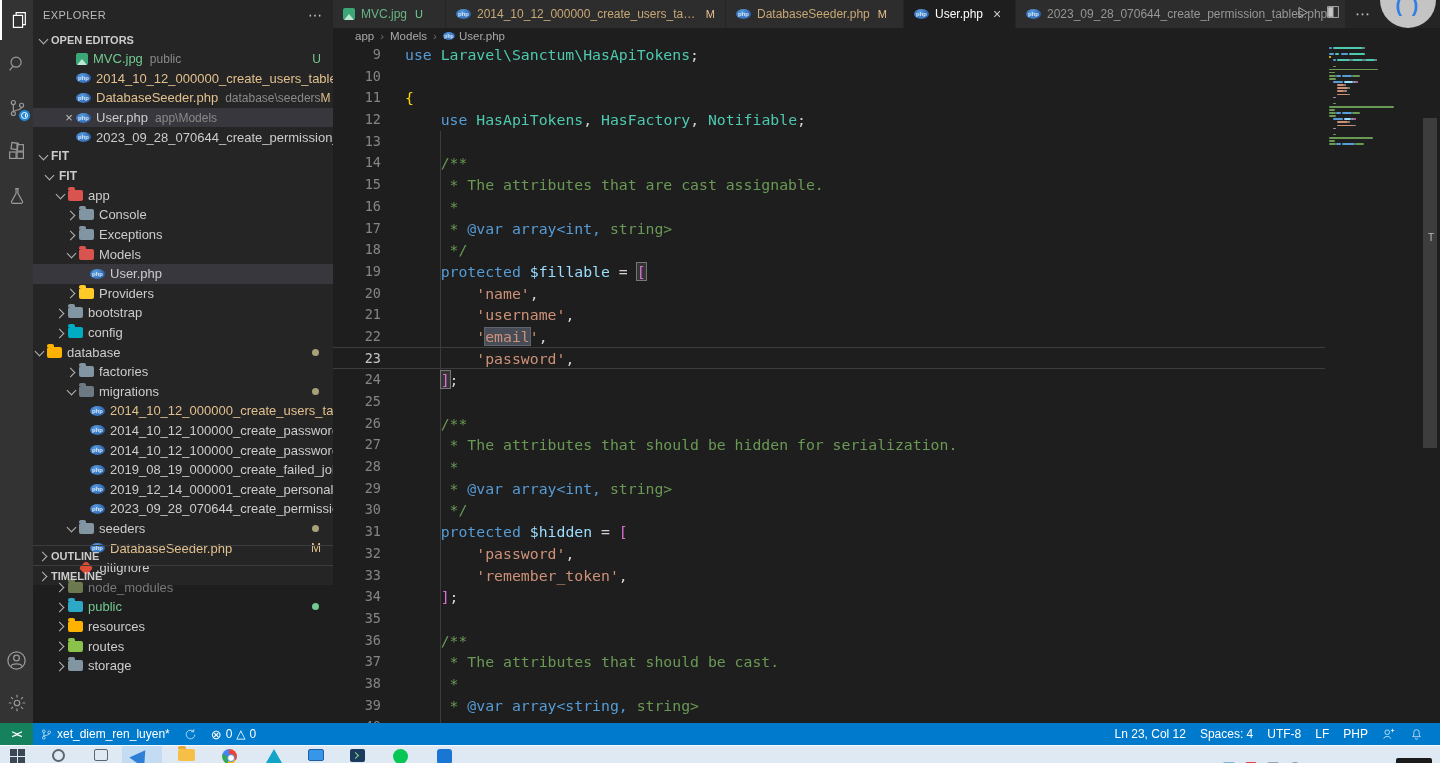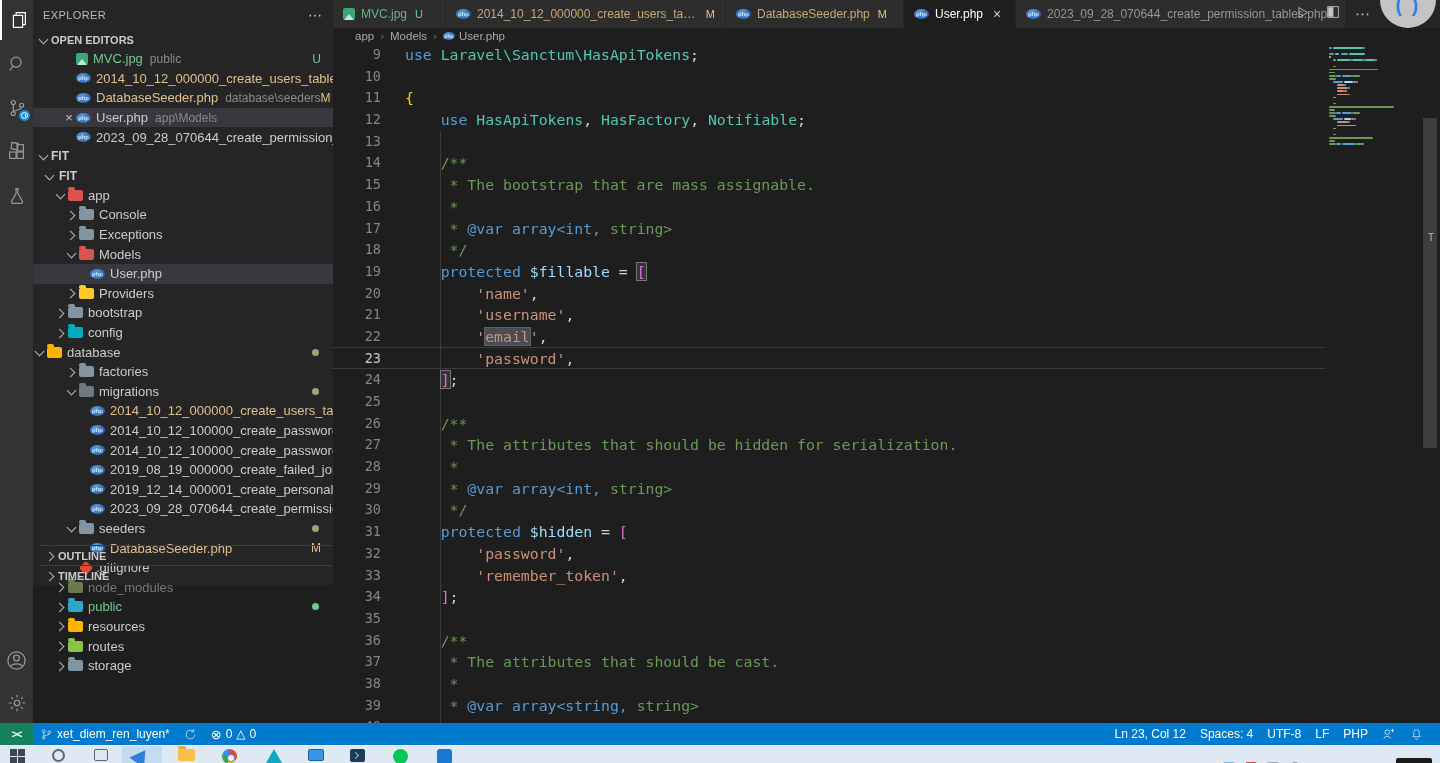--- a/index.html
+++ b/index.html
@@ -43,21 +43,21 @@
   .fic{width:15px;height:11px;flex:0 0 15px;border-radius:2px;position:relative;background:#8295a3;}
   .fic::before{content:"";position:absolute;top:-3px;left:0;width:7px;height:3px;border-radius:2px 2px 0 0;background:inherit;}
   .fic.red{background:#D9534F;} .fic.yellow{background:#FFCA28;}
   .fic.teal{background:#00ACC1;} .fic.amber{background:#FFB300;}
   .fic.dark{background:#6d7a84;} .fic.greendim{background:#87975f;opacity:.75;}
   .fic.blue{background:#2DA8C6;} .fic.routes{background:#8BC34A;}
   .phpic{width:15px;height:10px;flex:0 0 15px;border-radius:50%;background:radial-gradient(circle at 40% 35%,#5d9fe0,#2b62ad 75%);display:flex;align-items:center;justify-content:center;color:#cfe4f7;font-size:6px;font-weight:bold;}
   .imgic{width:12px;height:12px;flex:0 0 12px;border-radius:2px;background:#3ba776;position:relative;overflow:hidden;}
   .imgic::after{content:"";position:absolute;left:1px;bottom:0;border-left:5px solid transparent;border-right:5px solid transparent;border-bottom:6px solid #bfe8d4;}
   .gitic{width:10px;height:10px;flex:0 0 10px;background:#DE4C36;transform:rotate(45deg);border-radius:2px;margin-left:2px;}
-  .bottom-secs{position:absolute;left:7px;bottom:0;width:100%;}
+  .bottom-secs{position:absolute;left:0;bottom:0;width:100%;}
   .bottom-secs .sec-head{border-top:1px solid #3c3c3c;height:20px;}
 
   
   .editor{position:absolute;left:333px;top:0;width:1107px;height:723px;background:#1e1e1e;}
   .tabs{position:absolute;left:0;top:0;right:0;height:28px;background:#252526;display:flex;}
   .tab{height:28px;background:#2d2d2d;border-right:1px solid #252526;display:flex;align-items:center;padding:0 10px;font-size:12px;color:#969696;cursor:pointer;overflow:hidden;white-space:nowrap;}
   .tab.active{background:#1e1e1e;color:#ffffff;}
   .tab .tlbl{margin-left:6px;overflow:hidden;text-overflow:ellipsis;}
   .tab .tbadge{margin-left:8px;font-size:11px;}
   .tab .tclose{margin-left:10px;color:#cccccc;font-size:14px;}
@@ -491,21 +491,21 @@
           <div>39</div>
           <div>40</div>
         </div>
       <div class="lines" id="lines">
           <div class="cl"><span class="kw">use</span><span class="pn"> </span><span class="ty">Laravel\Sanctum\HasApiTokens</span><span class="pn">;</span></div>
           <div class="cl"></div>
           <div class="cl"><span class="b1">{</span></div>
           <div class="cl"><span class="pn">    </span><span class="kw">use</span><span class="pn"> </span><span class="ty">HasApiTokens</span><span class="pn">, </span><span class="ty">HasFactory</span><span class="pn">, </span><span class="ty">Notifiable</span><span class="pn">;</span></div>
           <div class="cl"></div>
           <div class="cl"><span class="pn">    </span><span class="cm">/**</span></div>
-          <div class="cl"><span class="cm">     * The bootstrap that are mass assignable.</span></div>
+          <div class="cl"><span class="cm">     * The attributes that are cast assignable.</span></div>
           <div class="cl"><span class="cm">     *</span></div>
           <div class="cl"><span class="cm">     * </span><span class="dc">@var</span><span class="cm"> </span><span class="dc">array&lt;int,</span><span class="cm"> string&gt;</span></div>
           <div class="cl"><span class="cm">     */</span></div>
           <div class="cl"><span class="pn">    </span><span class="kw">protected</span><span class="pn"> </span><span class="vr">$fillable</span><span class="pn"> = </span><span class="b2m">[</span></div>
           <div class="cl"><span class="pn">        </span><span class="st">'name'</span><span class="pn">,</span></div>
           <div class="cl"><span class="pn">        </span><span class="st">'username'</span><span class="pn">,</span></div>
           <div class="cl"><span class="pn">        </span><span class="st">'</span><span class="sth">email</span><span class="st">'</span><span class="pn">,</span></div>
           <div class="cl"><span class="pn">        </span><span class="st">'password'</span><span class="pn">,</span></div>
           <div class="cl"><span class="pn">    </span><span class="b2m">]</span><span class="pn">;</span></div>
           <div class="cl"></div>

